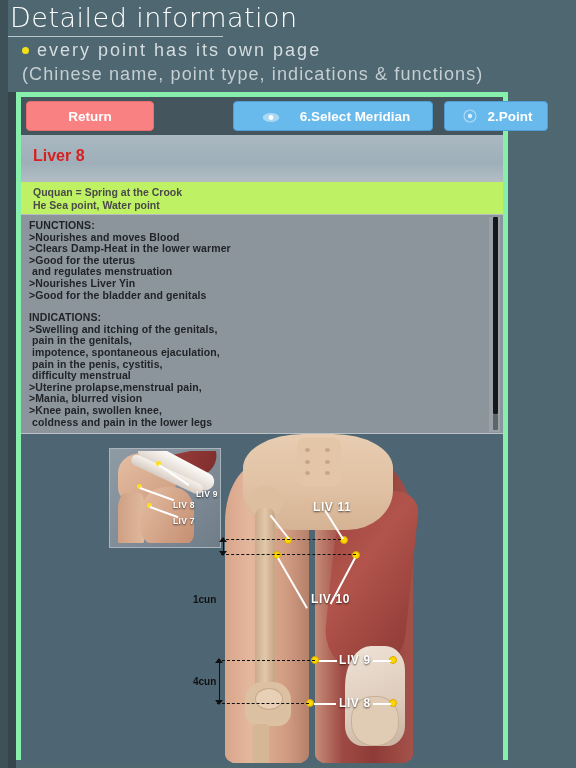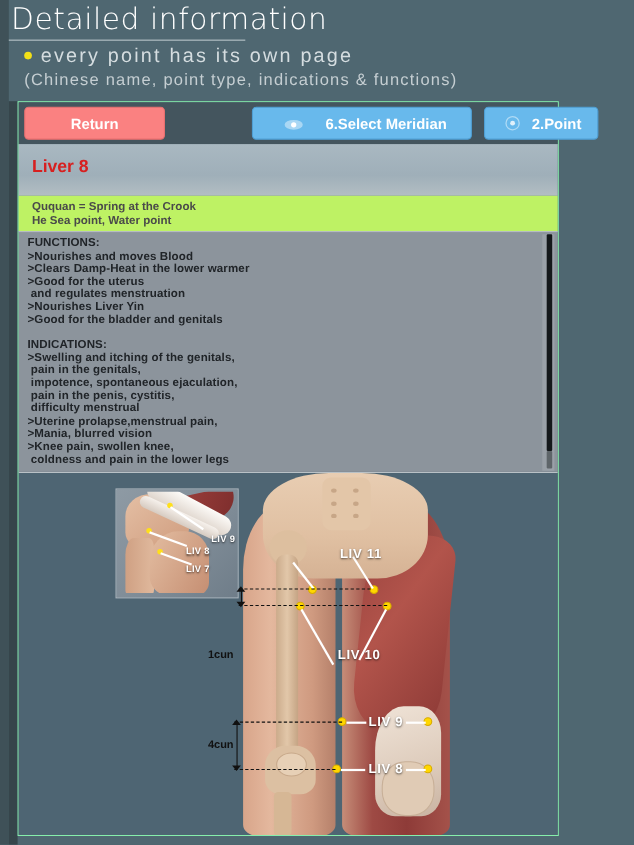--- a/index.html
+++ b/index.html
@@ -36,28 +36,28 @@
     position: absolute; left: 22px; top: 40px;
     display: flex; align-items: center; gap: 8px;
   }
   .bullet-dot {
     width: 7px; height: 7px; border-radius: 50%; background: #f3e017;
     display: inline-block;
   }
   .bullet-text { font-size: 18px; color: #d5dde0; letter-spacing: 2px; }
   .sub-text {
     position: absolute; left: 22px; top: 64px;
-    font-size: 15px; color: #c5ced2; letter-spacing: 1.1px;
+    font-size: 18px; color: #c5ced2; letter-spacing: 1.1px;
   }
 
   
   .win {
     position: absolute; left: 16px; top: 92px;
     width: 492px; height: 668px;
-    border: 1px solid #86efac;
+    border: 5px solid #86efac;
     background: #4f6771;
   }
   .toolbar {
     position: relative; width: 100%; height: 38px;
     background: #44555e;
     display: flex; align-items: center;
   }
   .btn {
     height: 30px; border-radius: 4px;
     display: flex; align-items: center; justify-content: center;

